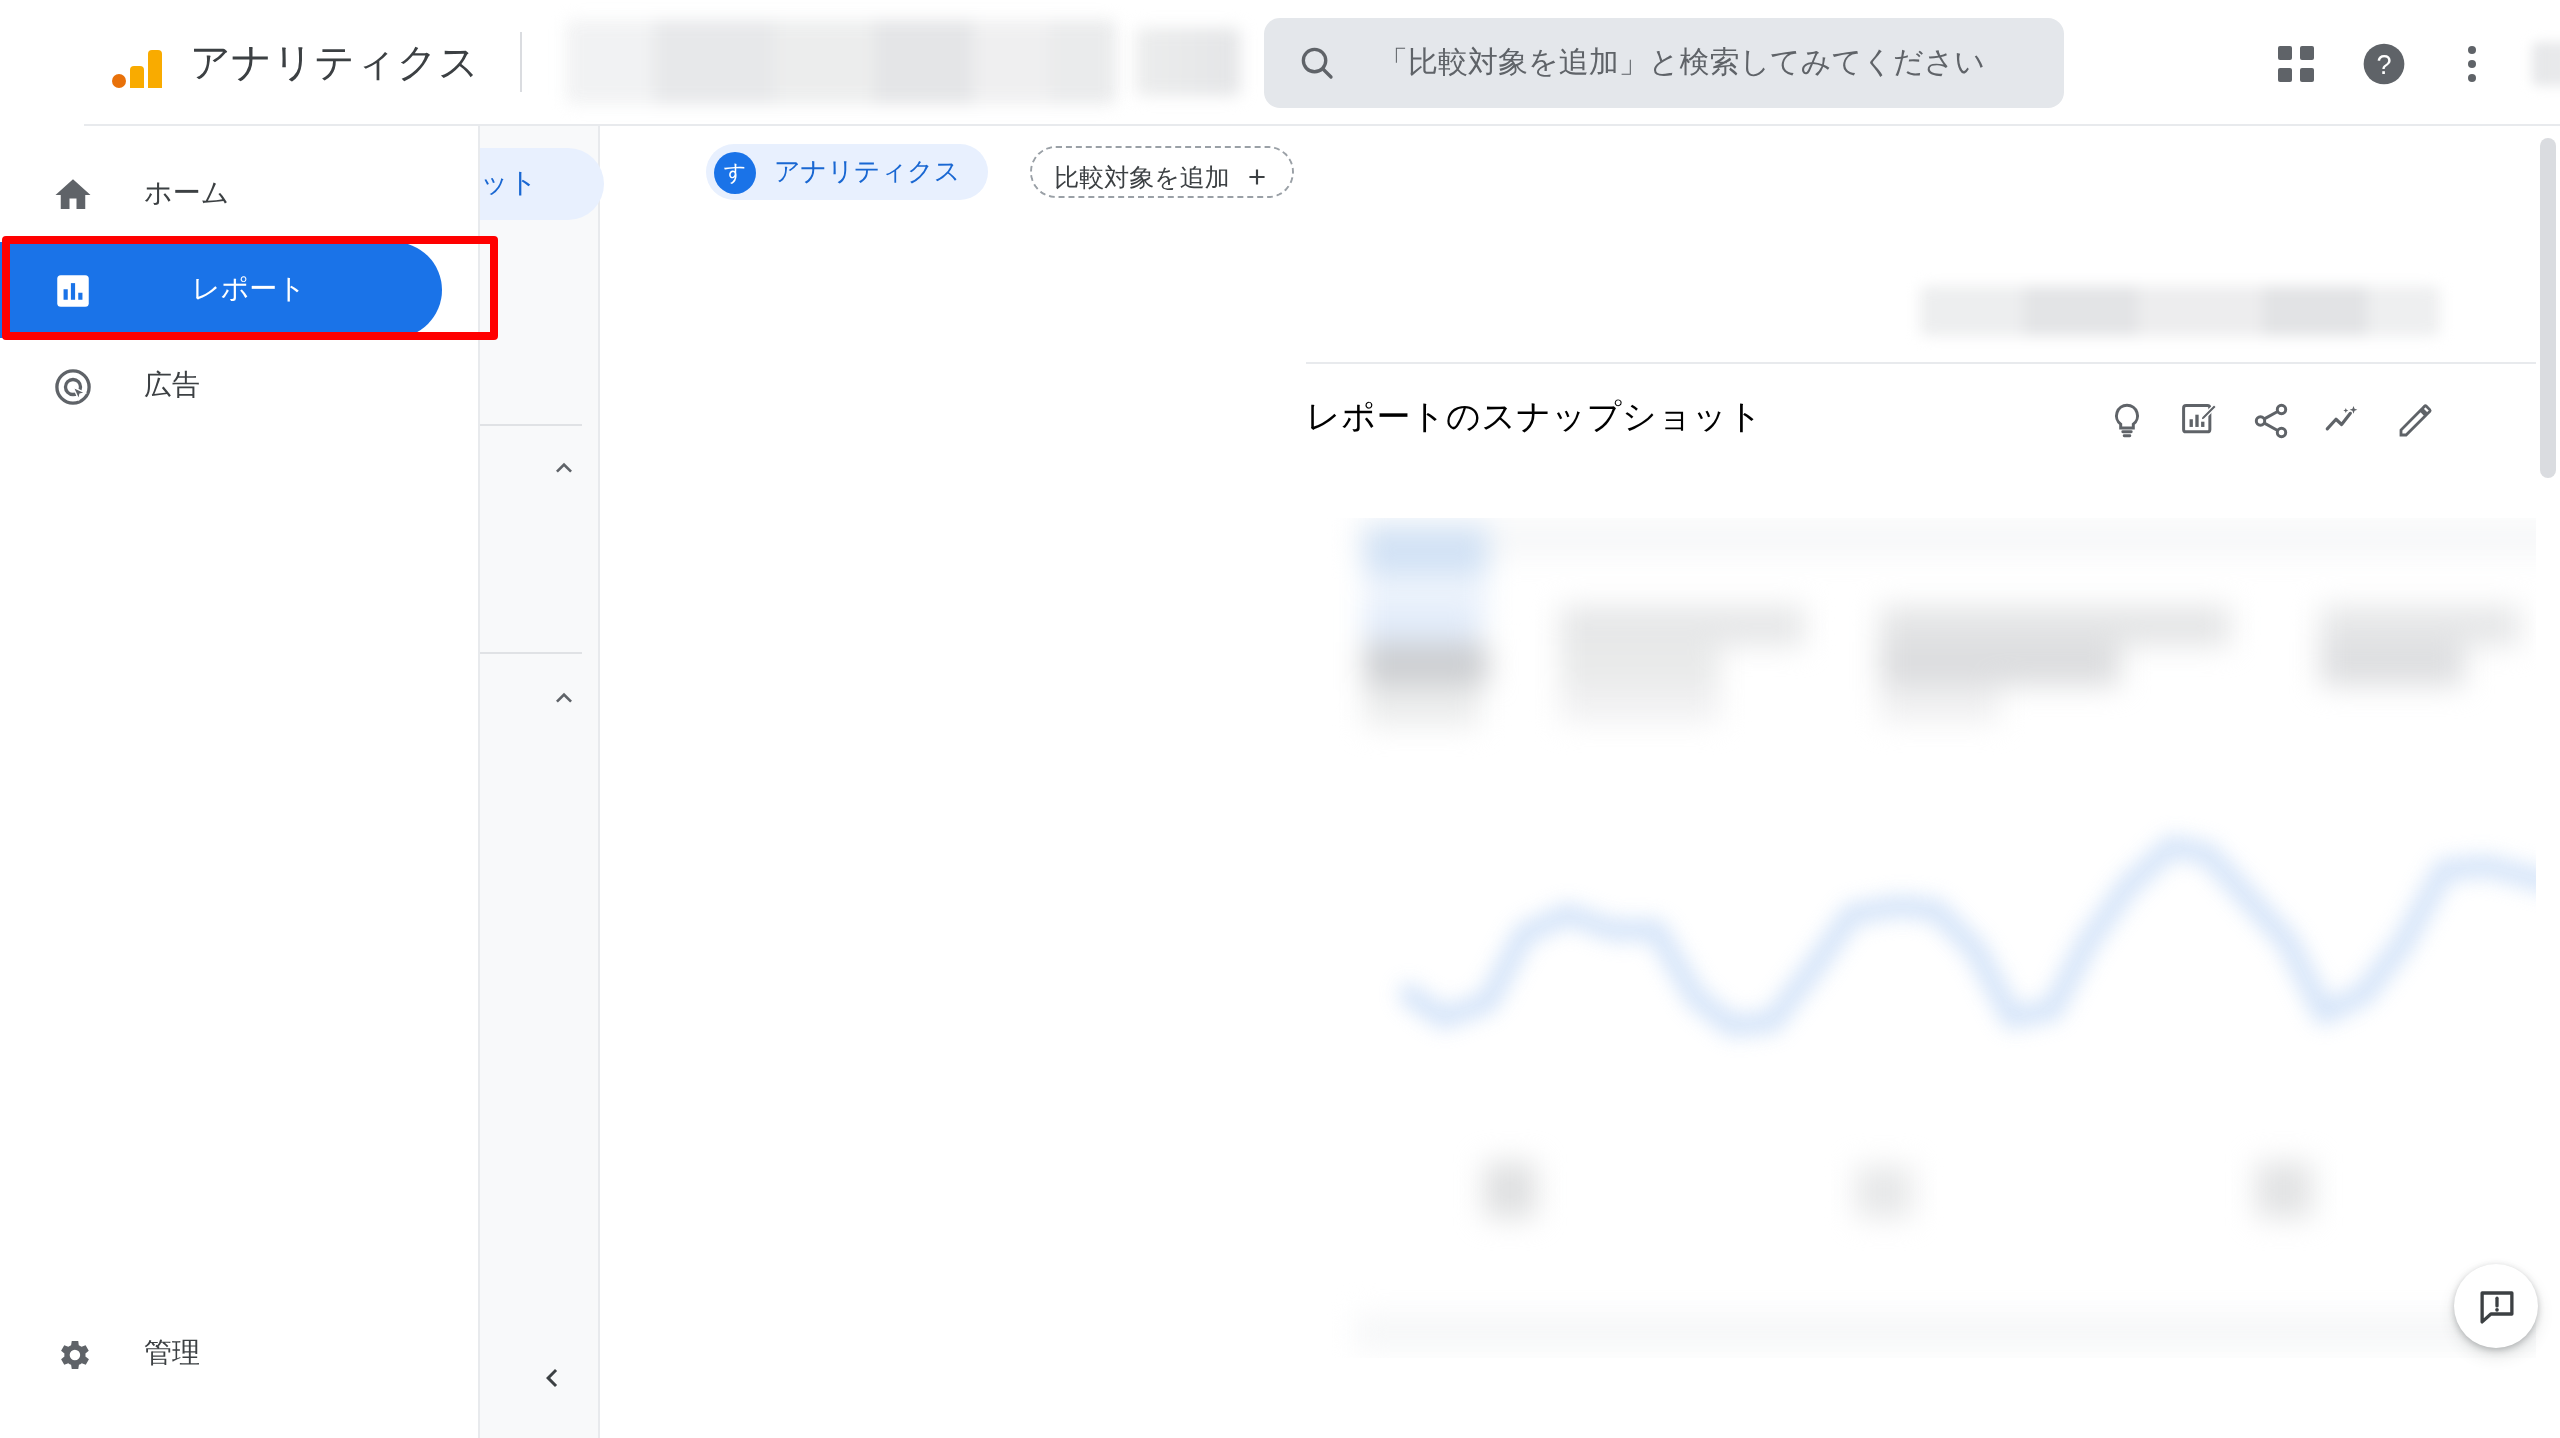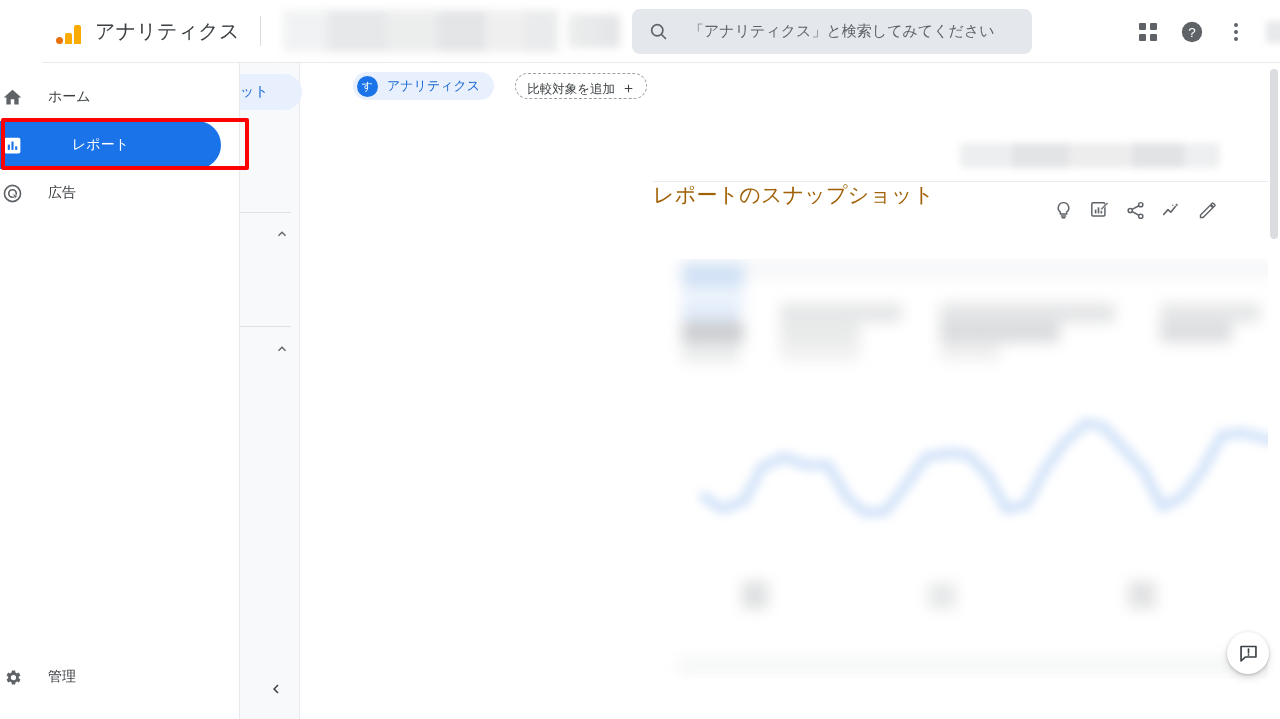--- a/index.html
+++ b/index.html
@@ -63,21 +63,21 @@
   .secnav .chev { position:absolute; color:#5f6368; font-size:13px; }
 
   
   .railnav {
     position:absolute; left:0; top:63px; width:240px; height:656px;
     background:#fff; border-right:1px solid #e8eaed; z-index:20;
     display:flex; flex-direction:column;
   }
   .nav-item {
     position:relative; height:48px; display:flex; align-items:center;
-    font-size:14px; color:#3c4043; cursor:pointer;
+    padding-left:24px; font-size:14px; color:#3c4043; cursor:pointer;
     border-radius:0 24px 24px 0; margin-right:18px;
   }
   .nav-item .ni-ico { width:24px; display:flex; align-items:center; justify-content:center; flex:0 0 24px; }
   .nav-item .ni-label { margin-left:24px; white-space:nowrap; }
   .nav-item.active { background:#1a73e8; color:#fff;gap:24px; }
   .nav-item.active .ni-label { color:#fff; }
   .nav-spacer { flex:1 1 auto; }
 
   
   .annot-box {
@@ -104,21 +104,21 @@
     display:flex; align-items:flex-end; height:26px; border:1px dashed #9aa0a6; border-radius:13px;
     padding:0 11px; margin-left:21px; color:#3c4043; font-size:12.5px; gap:7px;
   }
   .daterange-blur {
     position:absolute; right:52px; top:80px; width:260px; height:25px; border-radius:3px;
     background:linear-gradient(90deg,#edeeef 0 20%,#e3e4e6 20% 42%,#ededee 42% 66%,#e2e3e5 66% 86%,#eeeff0 86% 100%);
     filter:blur(3.5px);
   }
   .hdr-divider { position:absolute; left:353px; top:118px; width:866px; height:1px; background:#e8eaed; }
 
-  .page-title { position:absolute; left:353px; top:118px; font-size:21px; color:#a16207; letter-spacing:.2px; }
+  .page-title { position:absolute; left:353px; top:134px; font-size:17px; color:#000000; letter-spacing:.2px; }
   .title-actions { position:absolute; right:53px; top:135px; display:flex; align-items:center; gap:12px; }
   .ta-btn { width:24px; height:24px; display:flex; align-items:center; justify-content:center; cursor:pointer; }
 
   
   .chart-card { position:absolute; left:360px; top:196px; width:860px; height:420px; background:#fff; overflow:hidden; }
   .chart-blur { position:absolute; inset:0; filter:blur(7px); }
   .cb-band { position:absolute; border-radius:2px; }
   .spark { position:absolute; left:40px; top:150px; width:800px; height:160px; filter:blur(5px); opacity:.85; }
 
   
@@ -327,21 +327,21 @@
     <div class="prop-blur"></div>
     <div class="prop-blur2"></div>
 
     <div class="searchbox">
       <span class="si">
         <svg width="21" height="21" viewBox="0 0 24 24">
           <circle cx="10.6" cy="10.6" r="6.4" fill="none" stroke="#5f6368" stroke-width="1.9"></circle>
           <path d="M15.4 15.4 20 20" stroke="#5f6368" stroke-width="1.9" stroke-linecap="round"></path>
         </svg>
       </span>
-      <span class="search-text">「アナリティクス」と検索してみてください</span>
+      <span class="search-text">「比較対象を追加」と検索してみてください</span>
     </div>
 
     <div class="topright">
       <span class="ticon">
         <span class="apps-grid">
             <span></span>
             <span></span>
             <span></span>
             <span></span>
           </span>

